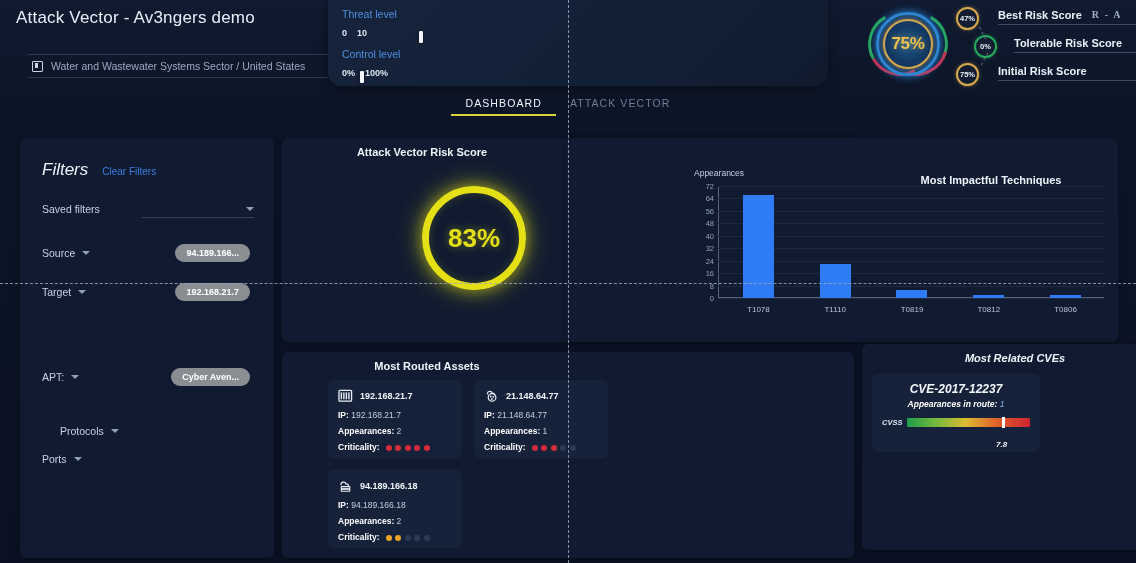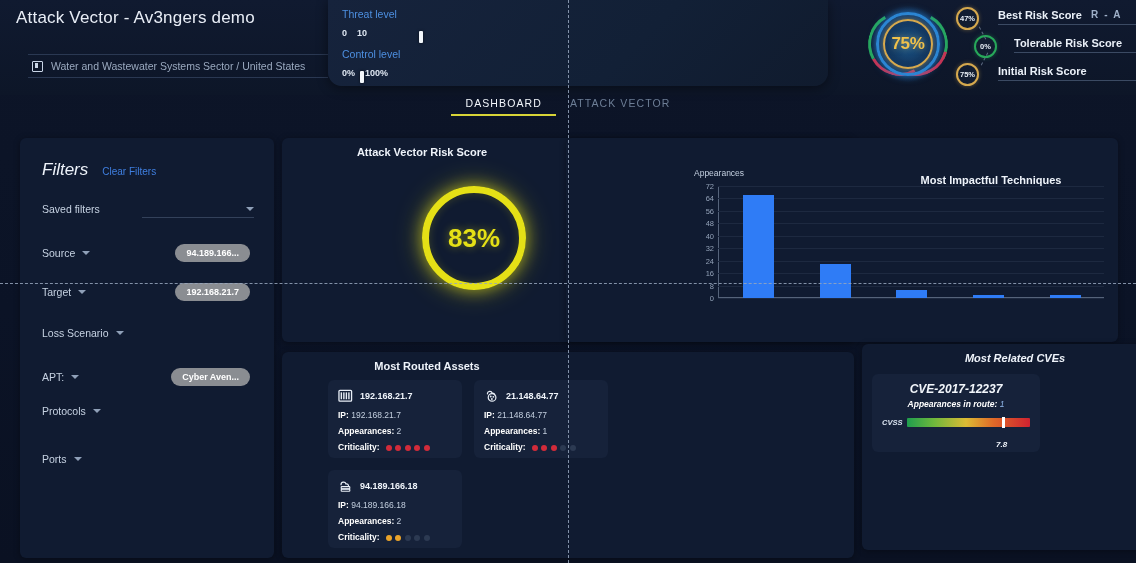--- a/index.html
+++ b/index.html
@@ -18,21 +18,21 @@
   .header {
     position: absolute; left: 0; top: 0; width: 1136px; height: 95px;
     background: linear-gradient(180deg,#101a30 0%, #0d1628 100%);
   }
   .app-title {
     position: absolute; left: 16px; top: 8px;
     font-size: 17px; color: #e8edf6; letter-spacing: .2px;
   }
   .ra-badge {
     position: absolute; right: 14px; top: 9px;
-    font-size: 10px; color: #9fb0c8; letter-spacing: 1.6px; font-weight: bold;
+    font-size: 10px; color: #9fb0c8; letter-spacing: 1.6px; font-weight: bold; font-family: Liberation Serif, serif;
   }
   .sector-row {
     position: absolute; left: 28px; top: 54px; width: 300px; height: 24px;
     border-top: 1px solid #2a3852; border-bottom: 1px solid #2a3852;
     display: flex; align-items: center; gap: 8px; padding: 0 4px;
   }
   .sector-icon {
     width: 11px; height: 11px; border: 1.5px solid #c9d5e6; border-radius: 1px;
     position: relative; flex: 0 0 auto;
   }
@@ -316,32 +316,28 @@
       <span class="caret"></span>
       <span class="chip">94.189.166...</span>
     </div>
 
     <div class="frow" style="top:141px;">
       <span class="frow-label">Target</span>
       <span class="caret"></span>
       <span class="chip">192.168.21.7</span>
     </div>
 
-    <div class="frow" style="top:182px;">
-      <span class="frow-label">Loss Scenario</span>
-      <span class="caret"></span>
-    </div>
 
     <div class="frow" style="top:226px;">
       <span class="frow-label">APT:</span>
       <span class="caret"></span>
       <span class="chip">Cyber Aven...</span>
     </div>
 
-    <div class="frow" style="top:260px;">
+    <div class="frow" style="top:280px;margin-left:18px;">
       <span class="frow-label">Protocols</span>
       <span class="caret"></span>
     </div>
 
     <div class="frow" style="top:308px;">
       <span class="frow-label">Ports</span>
       <span class="caret"></span>
     </div>
 
   </div>
@@ -401,20 +397,27 @@
           </div>
           <div class="bar-slot">
             <div class="bar" style="height: 7.77778px; background: rgb(47, 124, 246);"></div>
           </div>
           <div class="bar-slot">
             <div class="bar" style="height: 3.11111px; background: rgb(47, 124, 246);"></div>
           </div>
           <div class="bar-slot">
             <div class="bar" style="height: 3.11111px; background: rgb(47, 124, 246);"></div>
           </div>
+        </div>
+      <div class="x-labels" id="xlabels">
+          <div class="x-lab">T1078</div>
+          <div class="x-lab">T1110</div>
+          <div class="x-lab">T0819</div>
+          <div class="x-lab">T0812</div>
+          <div class="x-lab">T0806</div>
         </div>
 
     </div>
   </div>
 
   <div class="panel" id="mra-panel">
     <div class="panel-title" style="width:290px; left:0;">Most Routed Assets</div>
 
     <div class="asset-card" style="left:46px; top:28px;">
       <div class="asset-head">

